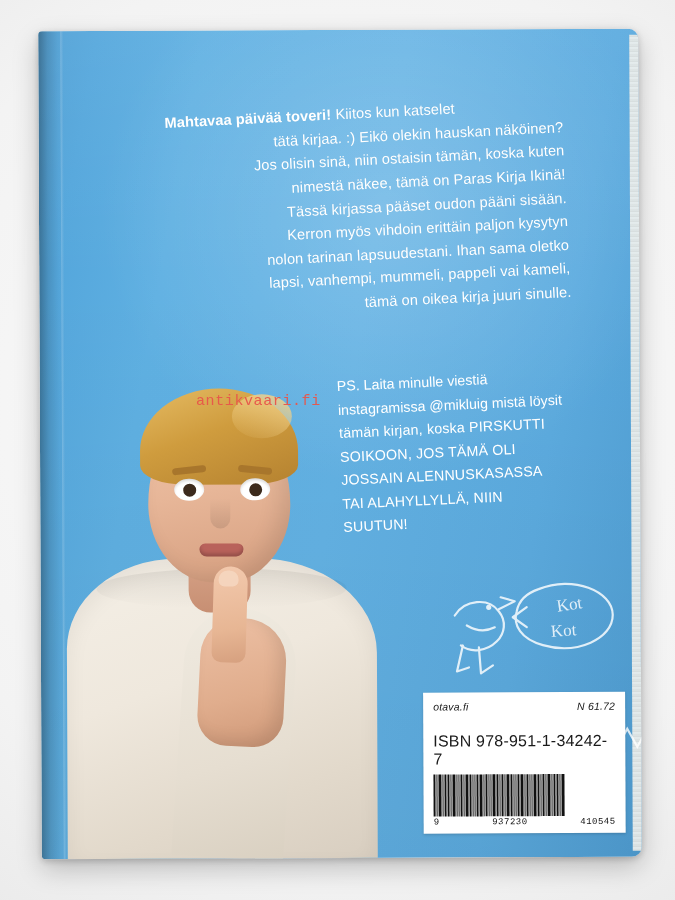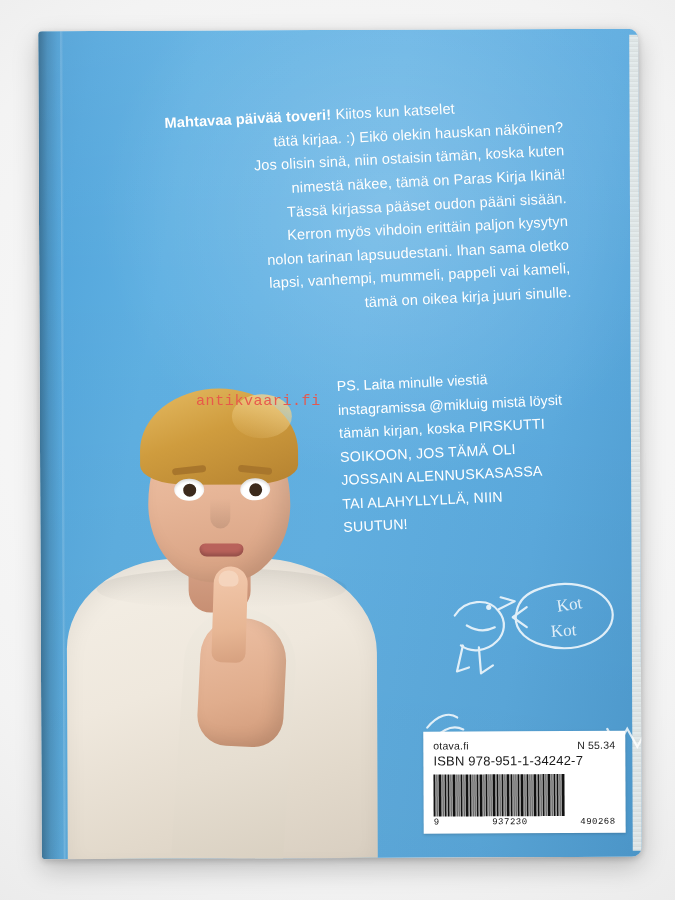--- a/index.html
+++ b/index.html
@@ -275,25 +275,26 @@
     background: #ffffff;
     padding: 8px 10px 6px 10px;
     box-shadow: 0 1px 3px rgba(0,0,0,0.18);
   }
   .label .line {
     display: flex;
     justify-content: space-between;
     font-size: 10.5px;
     color: #1a1a1a;
     letter-spacing: 0.2px;
+    font-style: italic;
   }
   .label .isbn {
-    font-size: 13px;
+    font-size: 16px;
     color: #1a1a1a;
-    margin-top: 2px;
+    margin-top: 20px;
     letter-spacing: 0.2px;
   }
   .barcode {
     margin-top: 6px;
     height: 42px;
     display: flex;
     align-items: flex-end;
     gap: 1px;
   }
   .barcode i {
@@ -406,21 +407,21 @@
       <div class="mouth"></div>
       <div class="arm"></div>
       <div class="hand"></div>
       <div class="finger"></div>
       <div class="nail"></div>
     </div>
 
     <div class="label">
       <div class="line">
         <span>otava.fi</span>
-        <span>N 55.34</span>
+        <span>N 61.72</span>
       </div>
       <div class="isbn">ISBN 978-951-1-34242-7</div>
       <div class="barcode">
         <i style="width:2px"></i>
           <i style="width:1px"></i>
           <i style="width:3px"></i>
           <i style="width:1px"></i>
         <i style="width:2px"></i>
           <i style="width:2px"></i>
           <i style="width:1px"></i>
@@ -462,19 +463,19 @@
           <i style="width:3px"></i>
           <i style="width:1px"></i>
         <i style="width:2px"></i>
           <i style="width:2px"></i>
           <i style="width:1px"></i>
           <i style="width:3px"></i>
       </div>
       <div class="barcode-num">
         <span>9</span>
         <span>937230</span>
-        <span>490268</span>
+        <span>410545</span>
       </div>
     </div>
   </div>
 
   <div class="watermark">antikvaari.fi</div>
 </div>
 
 </body></html>

